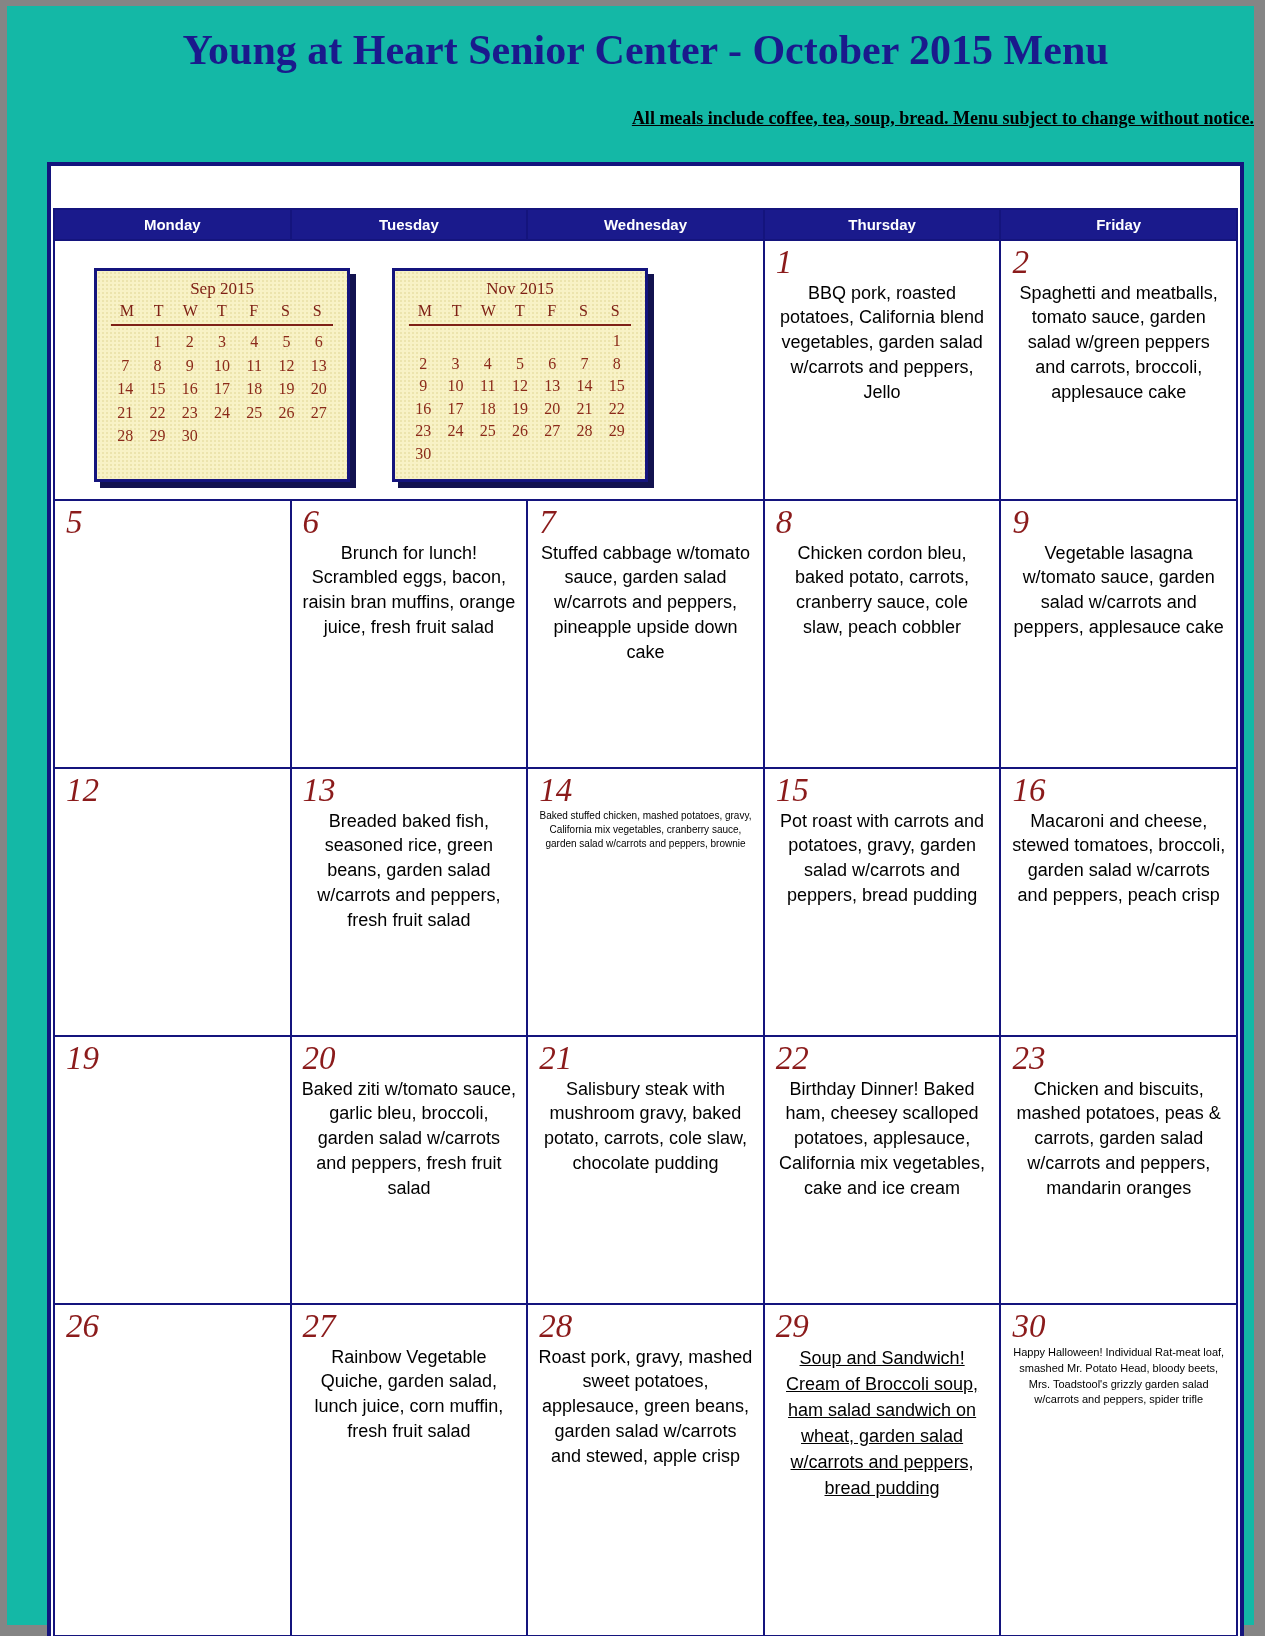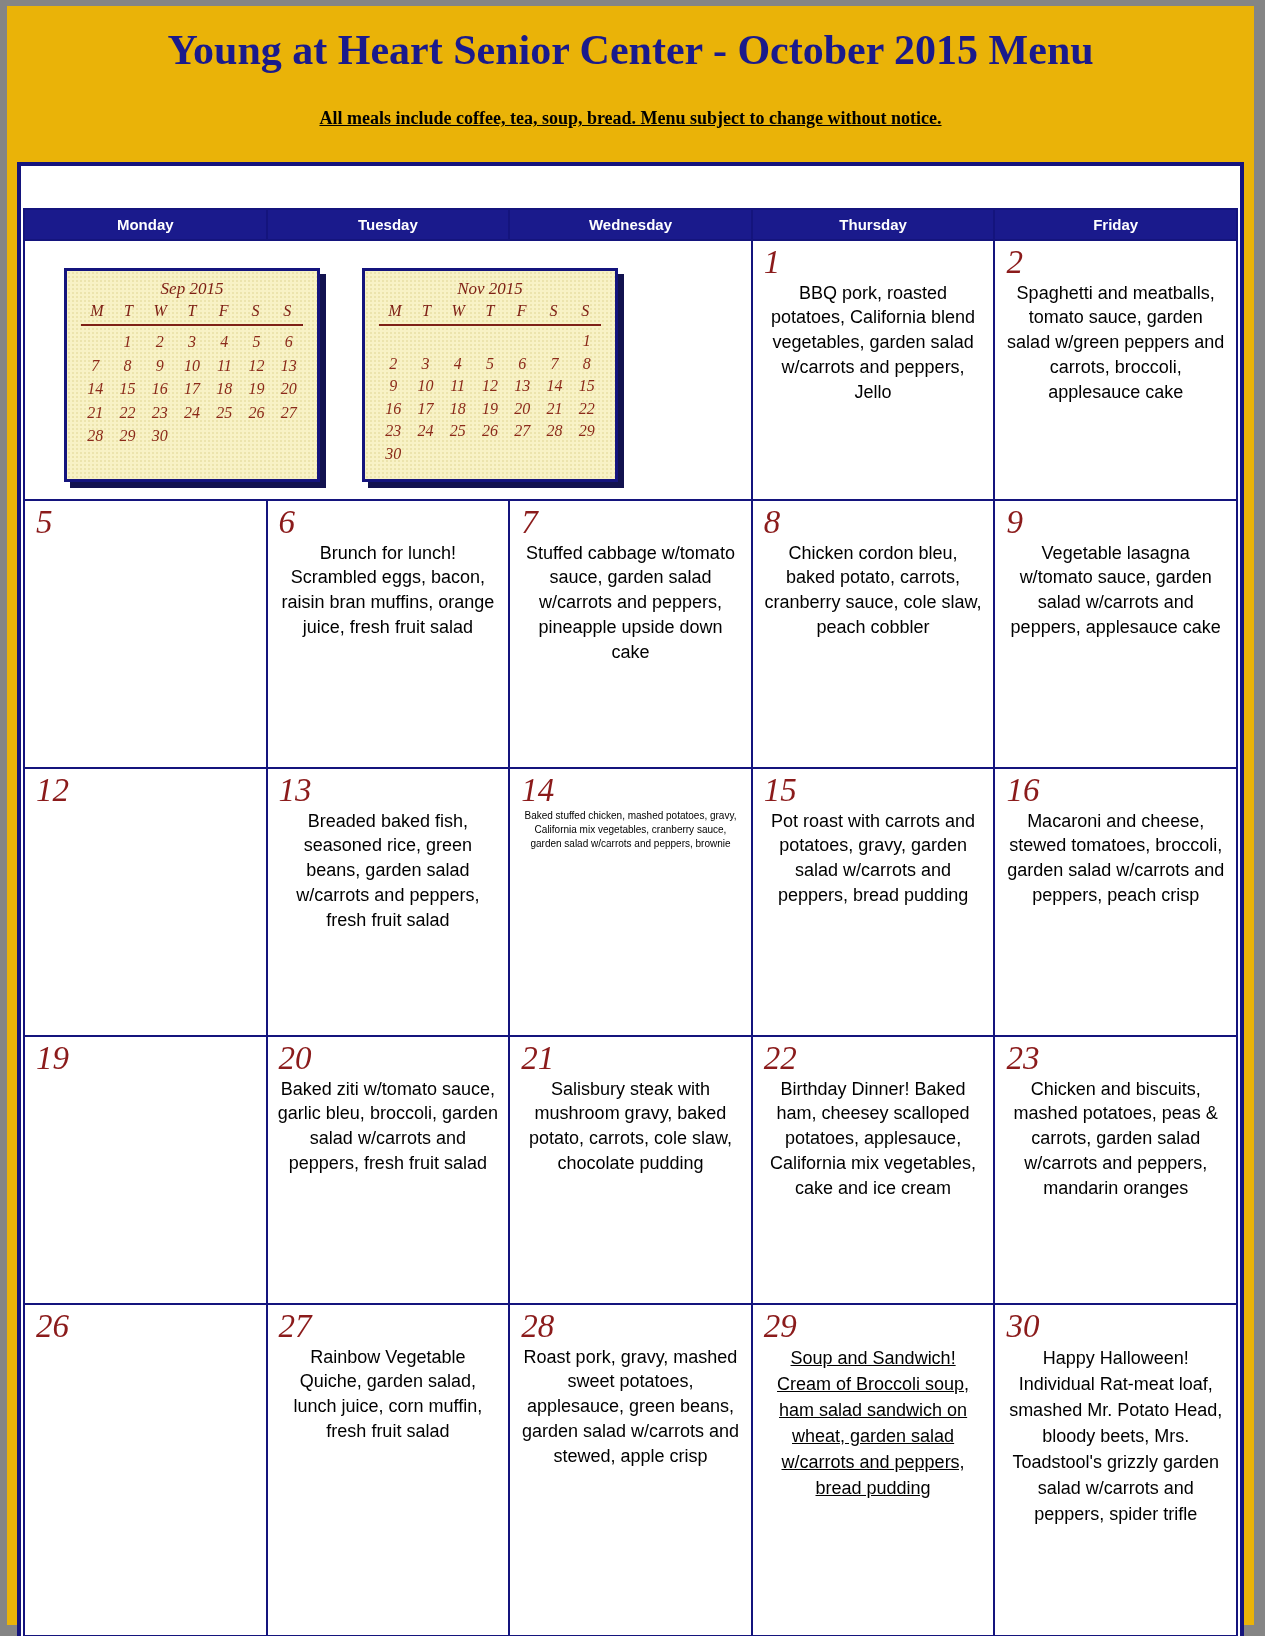--- a/index.html
+++ b/index.html
@@ -1,43 +1,43 @@
 <!DOCTYPE html>
 <html><head>
 <meta charset="utf-8">
 <style>
   html,body{margin:0;padding:0;}
   body{background:#8f8f8f;font-family:"Liberation Sans",sans-serif;}
   .screen{width:1265px;height:1636px;position:relative;background:#858585;overflow:hidden;}
-  .page{position:absolute;top:6px;left:7px;right:11px;bottom:11px;background:#eab308;}
+  .page{position:absolute;top:6px;left:7px;right:11px;bottom:11px;background:#14b8a6;padding-left:30px;}
   .title{margin:0;padding-top:20px;text-align:center;font-family:"Liberation Serif",serif;
          font-weight:bold;font-size:42px;color:#1a1a8c;letter-spacing:0px;}
-  .subtitle{margin:34px auto 0;text-align:center;font-family:"Liberation Serif",serif;
+  .subtitle{margin:34px auto 0;text-align:right;font-family:"Liberation Serif",serif;
             font-weight:bold;font-size:18px;color:#000;}
   .subtitle span{text-decoration:underline;}
   .cal-wrap{margin:33px 10px 0 10px;border:4px solid #14147d;padding:2px;background:#fff;}
   table.cal{width:100%;border-collapse:collapse;table-layout:fixed;margin-top:40px;}
   table.cal th{background:#1a1a8c;color:#ffffff;font-size:15px;font-weight:bold;
                height:27px;border:2px solid #14147d;font-family:"Liberation Sans",sans-serif;}
   table.cal td{border:2px solid #14147d;vertical-align:top;background:#fff;}
   tr.r1 td{height:256px;} tr.r2 td{height:264px;} tr.r3 td{height:264px;}
   tr.r4 td{height:264px;} tr.r5 td{height:328px;}
   .dn{font-family:"Liberation Serif",serif;font-style:italic;color:#8b1b1b;
       font-size:33px;line-height:1.05;padding:3px 0 0 10px;}
   .menu{text-align:center;font-size:18px;line-height:1.38;color:#000;padding:1px 9px 0 9px;}
   td.small14 .menu{font-size:10px;line-height:1.4;}
   td.small29 .menu{font-size:18px;line-height:1.45;text-decoration:underline;}
-  td.small30 .menu{font-size:18px;line-height:1.45;}
+  td.small30 .menu{font-size:11px;line-height:1.45;}
   
   .minis{display:flex;gap:42px;padding:26px 0 0 38px;}
   .mini-cal{width:256px;height:214px;box-sizing:border-box;border:3px solid #14147d;
             background:#f8f2c6;
             background-image:radial-gradient(#ece4ad 0.9px, rgba(0,0,0,0) 0.9px);
             background-size:4px 4px;
-            box-shadow:6px 6px 0 0 #12124f;padding:8px 12px 0 12px;font-style:italic;}
+            box-shadow:6px 6px 0 0 #12124f;padding:8px 12px 0 12px;}
   .mc-title{text-align:center;font-family:"Liberation Serif",serif;color:#7e2015;
             font-size:17px;margin-bottom:3px;}
   .mc-head{display:grid;grid-template-columns:repeat(7,1fr);text-align:center;
            font-family:"Liberation Serif",serif;color:#7e2015;font-size:16px;
            padding-bottom:4px;border-bottom:2px solid #7e2015;margin:0 2px;}
   .mc-grid{display:grid;grid-template-columns:repeat(7,1fr);text-align:center;
            font-family:"Liberation Serif",serif;color:#8b2a1a;font-size:16px;
            margin-top:4px;}
   .mc-grid span{line-height:23.5px;}
   .mc-grid.nov span{line-height:22.5px;}

